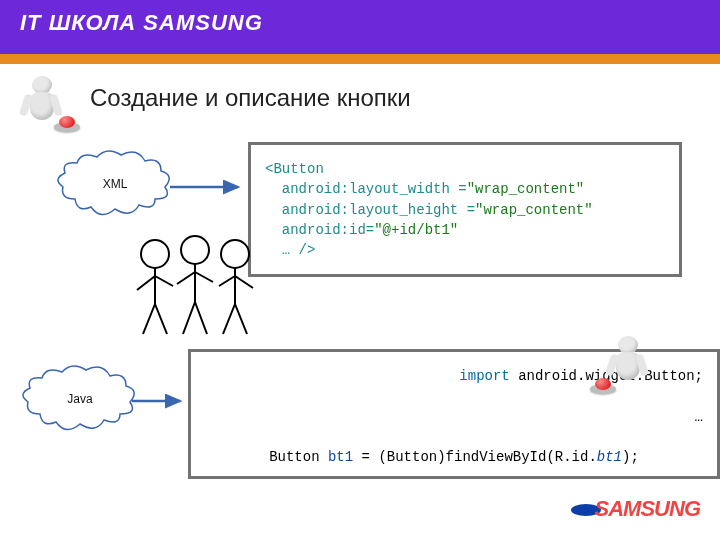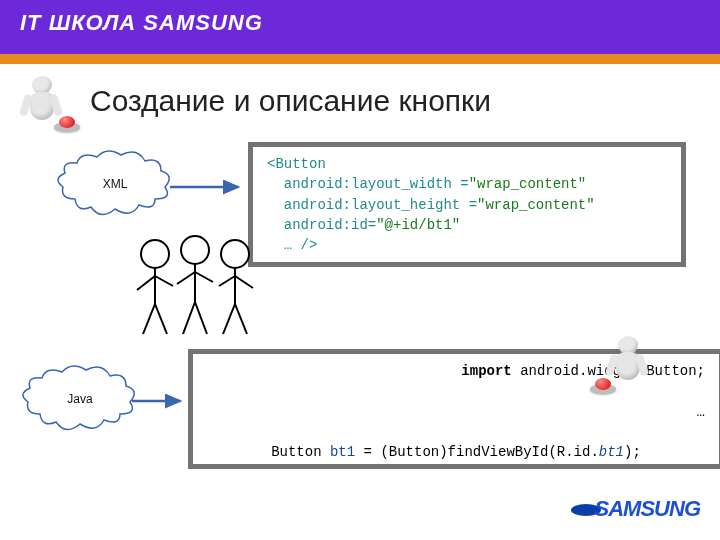--- a/index.html
+++ b/index.html
@@ -1,32 +1,32 @@
 <!DOCTYPE html>
 <html><head>
 <meta charset="utf-8">
 <style>
   html,body{margin:0;padding:0;width:720px;height:540px;font-family:Arial,Helvetica,sans-serif;background:#fff;overflow:hidden}
   .header{position:relative;height:54px;background:#6d28d9}
   .header-title{position:absolute;left:20px;top:10px;color:#fff;font-size:22px;font-weight:bold;font-style:italic;letter-spacing:1px}
   .header-bar{position:absolute;top:54px;left:0;right:0;height:10px;background:#e78b1f}
   .slide{position:relative;width:720px;height:476px}
-  .title{position:absolute;left:90px;top:30px;font-size:30px;color:#222}
+  .title{position:absolute;left:90px;top:30px;font-size:24px;color:#222}
   .cloud{position:absolute;width:120px;height:70px}
   .cloud svg{width:100%;height:100%}
   .cloud-label{position:absolute;left:0;right:0;top:28px;text-align:center;font-size:12px;color:#111}
   .arrow{position:absolute}
-  .code-box{position:absolute;border:5px solid #737373;background:#fff;padding:7px 14px;font-family:Consolas,'Courier New',monospace;font-size:14px;line-height:1.45;white-space:pre}
+  .code-box{position:absolute;border:3px solid #737373;background:#fff;padding:14px 14px;font-family:Consolas,'Courier New',monospace;font-size:14px;line-height:1.45;white-space:pre}
   .k-teal{color:#1f8c8c}
   .k-green{color:#1a7a1a}
-  .k-boldgreen{color:#000000;font-weight:bold}
+  .k-boldgreen{color:#0369a1;font-weight:normal}
   .k-blue{color:#1246a0}
   .k-blueit{color:#1246a0;font-style:italic}
   .k-plain{color:#000}
-  .logo{position:absolute;right:20px;bottom:8px;font-family:Arial,sans-serif;font-weight:bold;font-style:italic;font-size:22px;color:#1d4ed8;letter-spacing:-1px}
+  .logo{position:absolute;right:20px;bottom:8px;font-family:Arial,sans-serif;font-weight:bold;font-style:italic;font-size:22px;color:#ef4444;letter-spacing:-1px}
   .logo-oval{display:inline-block;width:30px;height:12px;border-radius:50%;background:#0b3ea8;margin-right:-6px;vertical-align:middle}
   
   .figure{position:absolute;width:70px;height:70px}
   .figure .head{position:absolute;left:22px;top:6px;width:20px;height:18px;border-radius:50%;background:#e8e8e8;box-shadow:inset -2px -2px 3px rgba(0,0,0,.15)}
   .figure .body{position:absolute;left:20px;top:22px;width:24px;height:28px;border-radius:10px 10px 14px 14px;background:#e6e6e6;box-shadow:inset -2px -3px 4px rgba(0,0,0,.18)}
   .figure .arm{position:absolute;width:8px;height:22px;border-radius:6px;background:#e6e6e6}
   .figure .armL{left:12px;top:24px;transform:rotate(18deg)}
   .figure .armR{left:42px;top:24px;transform:rotate(-18deg)}
   .figure .redbtn{position:absolute;left:44px;top:46px;width:26px;height:16px}
   .figure .redbtn .base{position:absolute;left:0;top:6px;width:26px;height:10px;border-radius:50%;background:#bdbdbd;box-shadow:0 1px 2px rgba(0,0,0,.3)}

